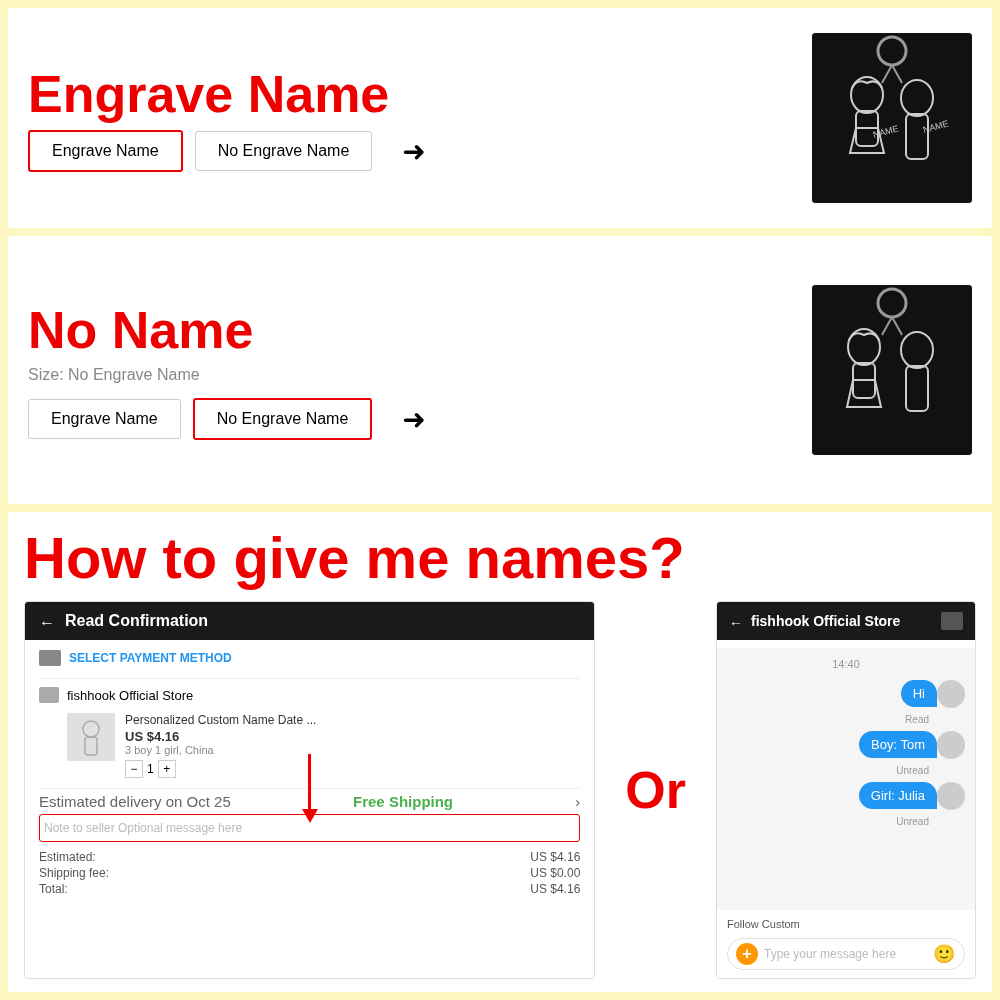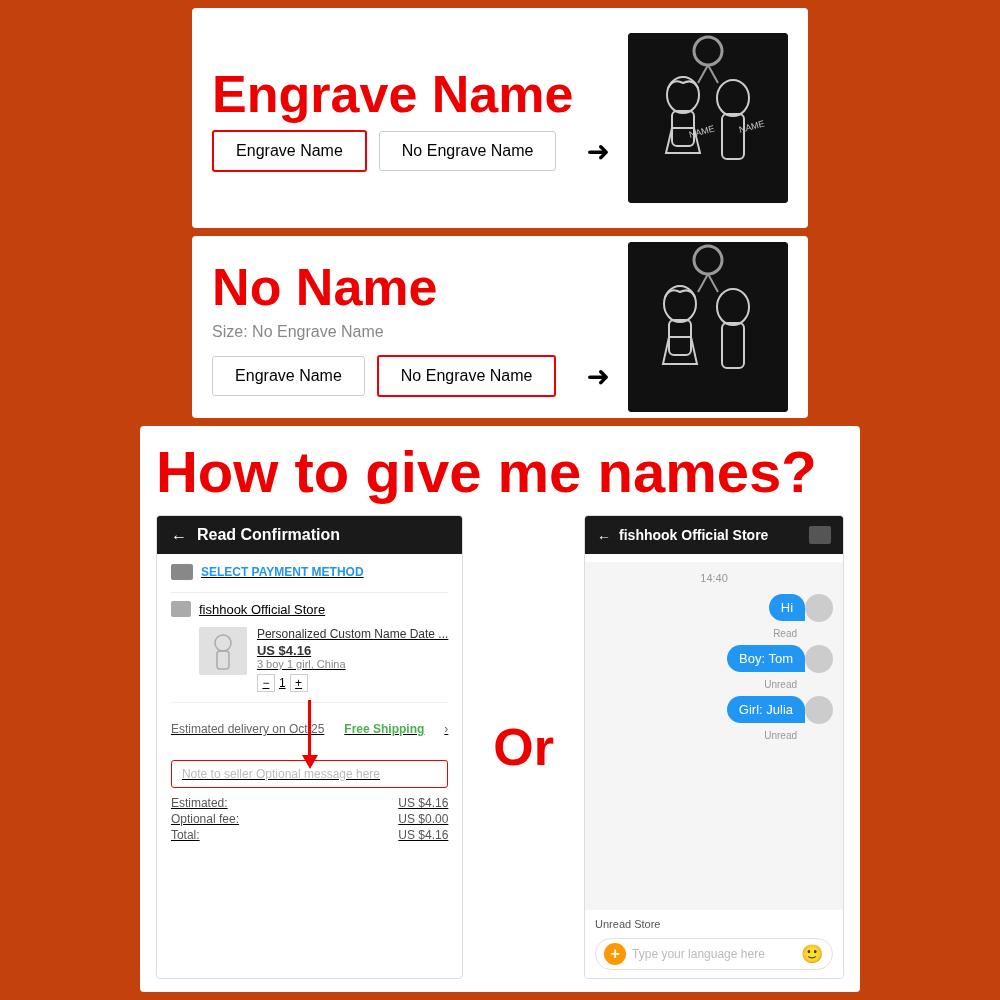--- a/index.html
+++ b/index.html
@@ -11,22 +11,21 @@
       overflow: hidden;
     }
 
     .main-container {
       width: 1000px;
       height: 1000px;
       display: flex;
       flex-direction: column;
       gap: 8px;
       padding: 8px;
-      background: #c2410c;
-      align-items: center;
+      background: #fef9c3;
     }
 
     
     .section-top {
       display: flex;
       flex-direction: row;
       background: white;
       border-radius: 4px;
       padding: 16px 20px;
       align-items: center;
@@ -91,21 +90,21 @@
 
     
     .section-mid {
       display: flex;
       flex-direction: row;
       background: white;
       border-radius: 4px;
       padding: 16px 20px;
       align-items: center;
       flex: 0 0 auto;
-      height: 182px;
+      height: 268px;
     }
 
     .section-mid-left {
       flex: 1;
     }
 
     
     .section-bottom {
       background: white;
       border-radius: 4px;
@@ -148,21 +147,20 @@
       align-items: center;
       gap: 10px;
       font-size: 16px;
       font-weight: bold;
     }
 
     .order-body {
       padding: 10px 14px;
       flex: 1;
       overflow: hidden;
-      text-decoration: underline;
     }
 
     .payment-row {
       display: flex;
       align-items: center;
       gap: 8px;
       margin-bottom: 12px;
       color: #555;
       font-size: 12px;
     }
@@ -246,39 +244,39 @@
       height: 18px;
       border: 1px solid #ccc;
       display: flex;
       align-items: center;
       justify-content: center;
       font-size: 12px;
       cursor: pointer;
     }
 
     .delivery-row {
-      font-size: 12px;
+      font-size: 15px;
       color: #666;
-      margin-bottom: 24px;
-      padding-top: 19px;
+      margin-bottom: 4px;
+      padding-top: 4px;
       border-top: 1px solid #f0f0f0;
       display: flex;
       align-items: center;
       justify-content: space-between;
     }
 
     .free-shipping {
       color: #4CAF50;
       font-weight: bold;
     }
 
     .note-box {
       border: 1.5px solid #e00;
       border-radius: 3px;
-      padding: 6px 10px;
+      padding: 6px 4px;
       font-size: 12px;
       color: #bbb;
       margin-bottom: 8px;
     }
 
     .totals {
       font-size: 12px;
       color: #555;
     }
 
@@ -549,21 +547,21 @@
           </div>
           <div class="note-box">
             <span>Note to seller  Optional message here</span>
           </div>
           <div class="totals">
             <div class="total-row">
               <span>Estimated:</span>
               <span>US $4.16</span>
             </div>
             <div class="total-row">
-              <span>Optional fee:</span>
+              <span>Shipping fee:</span>
               <span>US $0.00</span>
             </div>
             <div class="total-row">
               <span>Total:</span>
               <span>US $4.16</span>
             </div>
           </div>
         </div>
       </div>
 
@@ -592,24 +590,24 @@
           </div>
           <div class="chat-status">Unread</div>
 
           <div class="chat-msg-row">
             <div class="chat-bubble">Girl: Julia</div>
             <div class="chat-avatar"></div>
           </div>
           <div class="chat-status">Unread</div>
         </div>
         <div class="chat-footer">
-          <div class="follow-store">Unread Store</div>
+          <div class="follow-store">Follow Custom</div>
           <div class="chat-input-row">
             <div class="chat-plus">+</div>
-            <div class="chat-input-text">Type your language here</div>
+            <div class="chat-input-text">Type your message here</div>
             <span class="chat-emoji">🙂</span>
           </div>
         </div>
       </div>
 
     </div>
   </div>
 
 </div>
 

